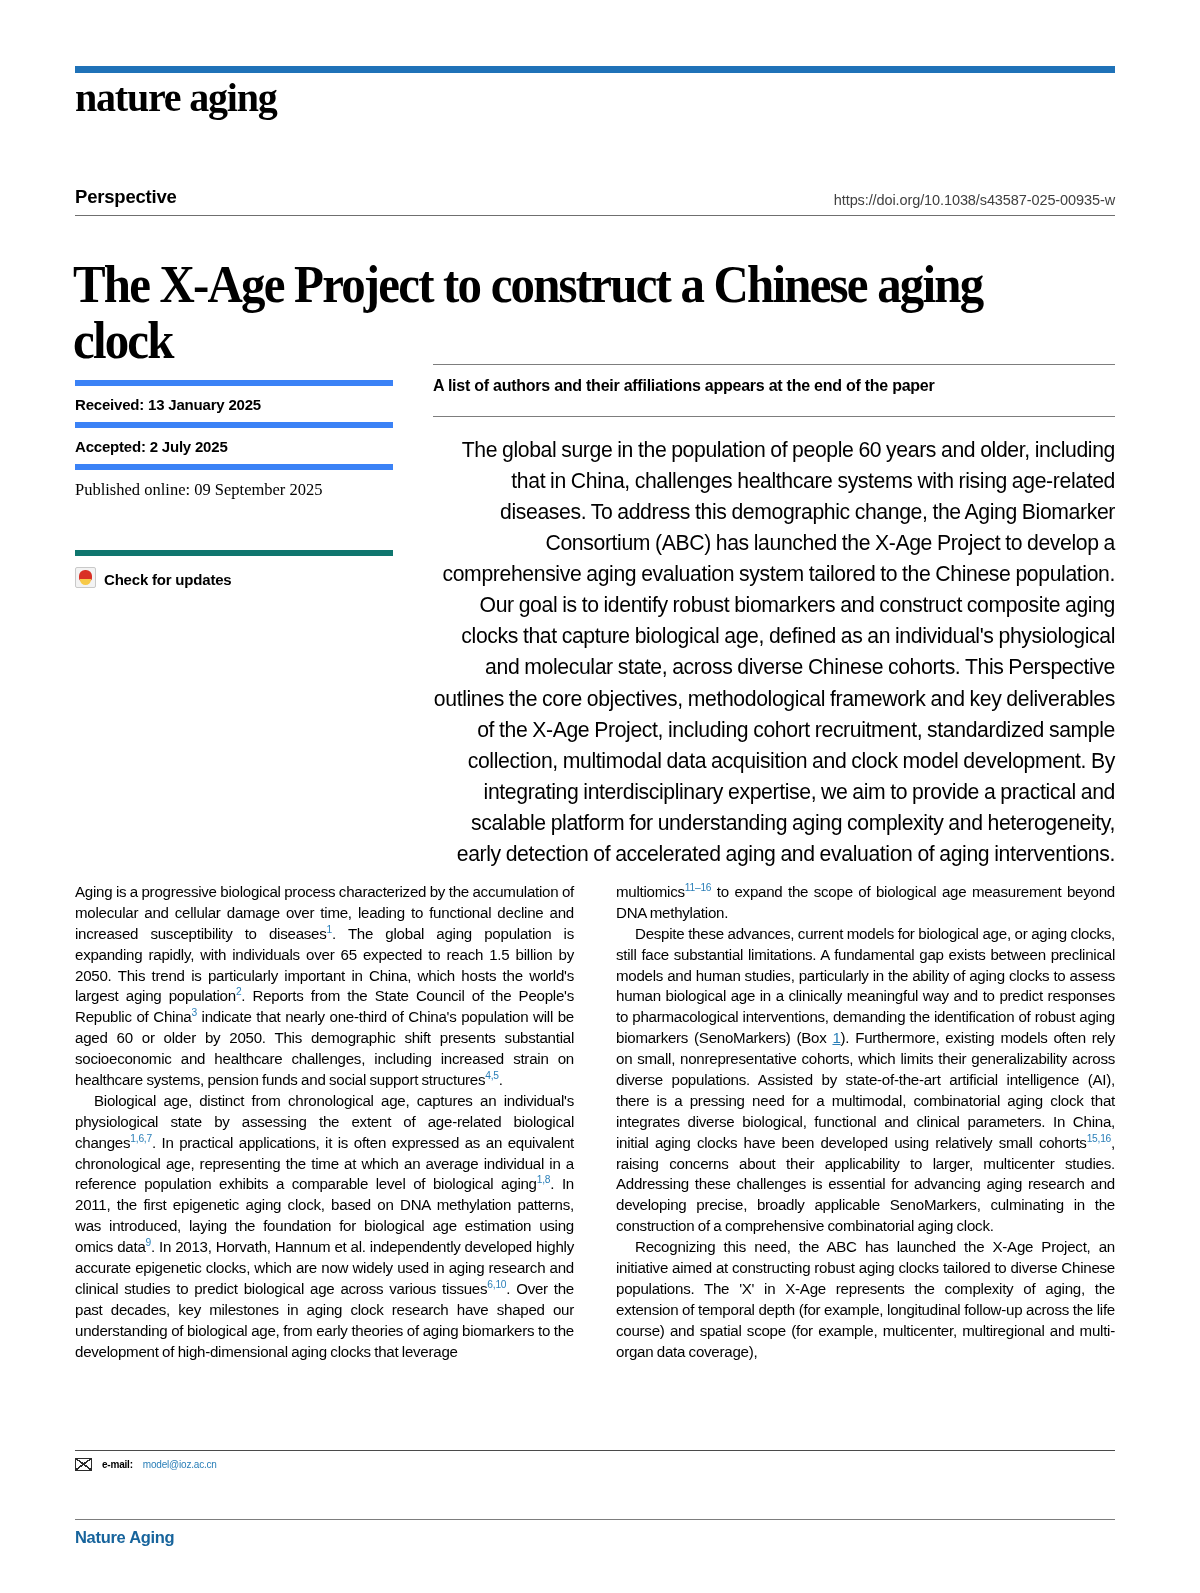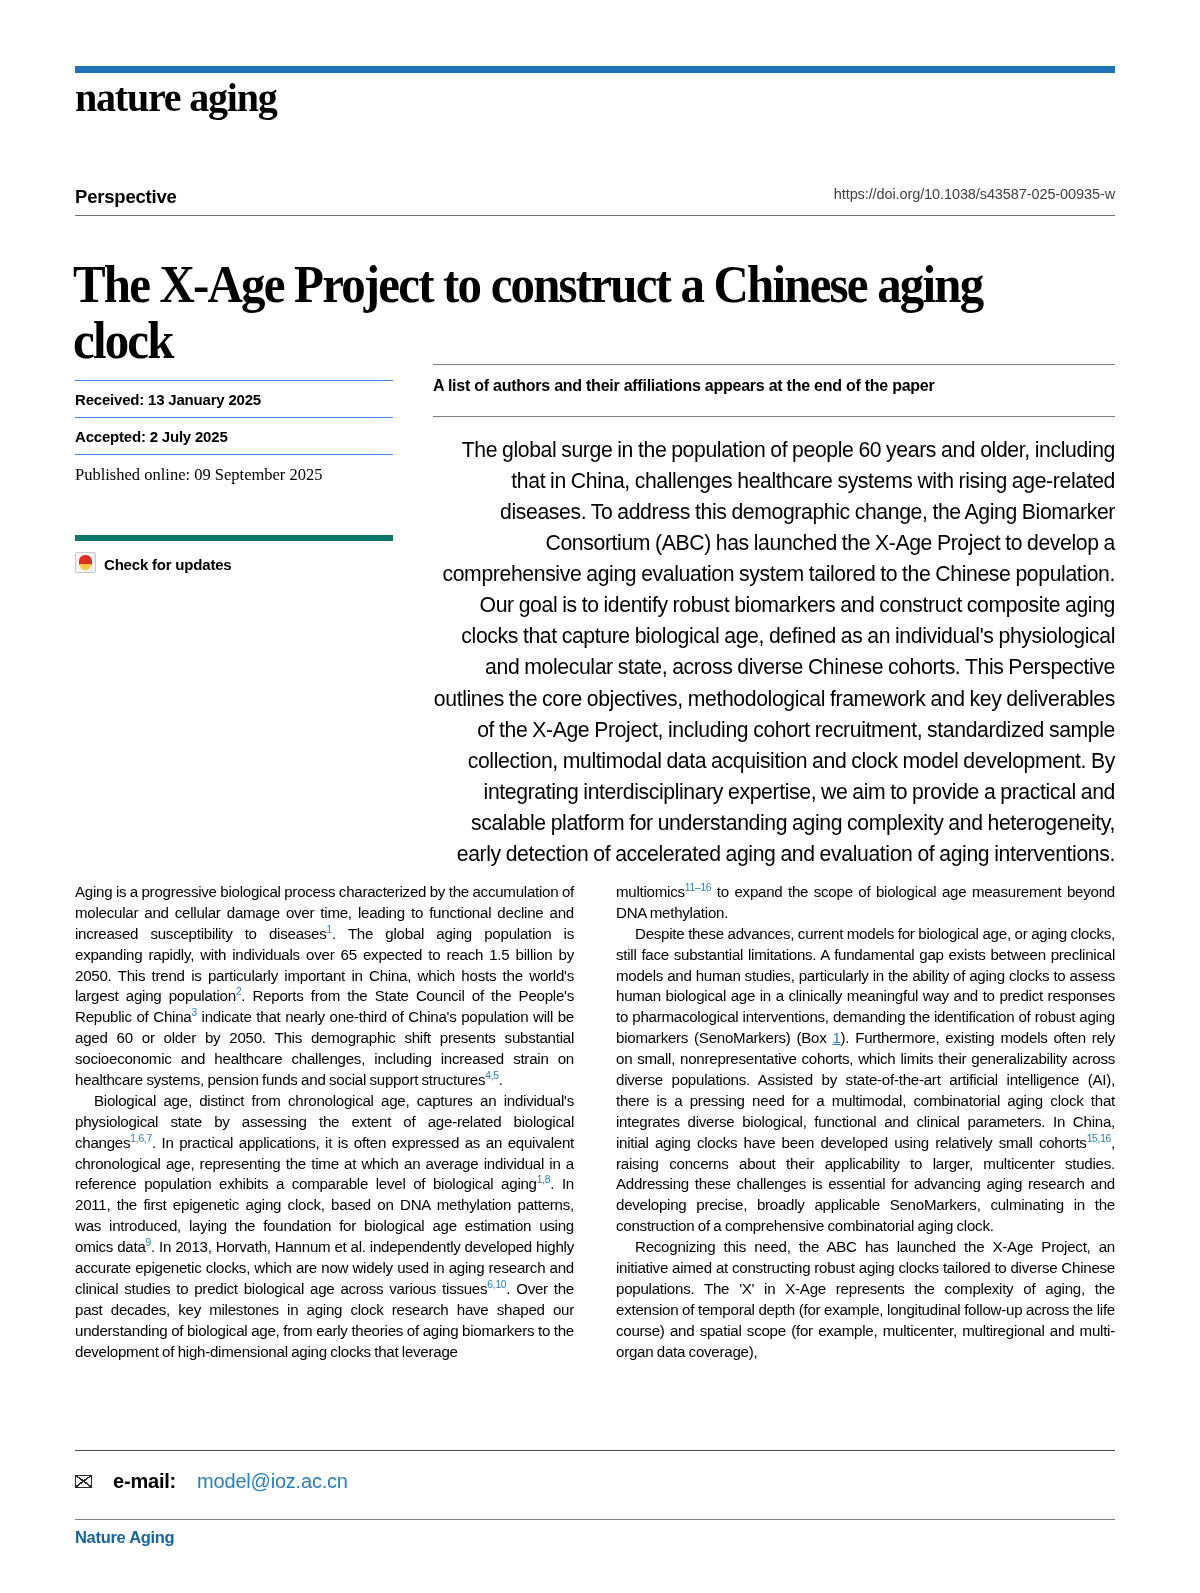--- a/index.html
+++ b/index.html
@@ -44,21 +44,21 @@
     line-height: 1;
   }
 
   
   .typerow {
     position: absolute;
     left: 75px;
     top: 186px;
     width: 1040px;
     display: flex;
-    align-items: flex-start;
+    align-items: flex-end;
     justify-content: space-between;
   }
   .article-type {
     font-size: 18.5px;
     font-weight: bold;
     letter-spacing: -0.2px;
   }
   .doi-link {
     font-size: 14.5px;
     color: #404040;
@@ -91,21 +91,21 @@
   }
 
   
   .meta-col {
     position: absolute;
     left: 75px;
     top: 380px;
     width: 318px;
   }
   .meta-row {
-    border-top: 1px solid #3b82f6;
+    border-top: 6px solid #3b82f6;
     padding: 10px 0 9px 0;
     font-size: 15px;
     font-weight: bold;
     letter-spacing: -0.2px;
   }
   .meta-row.serif {
     font-family: "Liberation Serif", serif;
     font-weight: normal;
     font-size: 16.5px;
     letter-spacing: 0;
@@ -203,26 +203,25 @@
     left: 75px;
     top: 1450px;
     width: 1040px;
     height: 1px;
     background: #4a4a4a;
   }
   .email-line {
     position: absolute;
     left: 75px;
     top: 1458px;
-    font-size: 20px;
+    font-size: 10px;
     letter-spacing: -0.2px;
     display: flex;
     align-items: center;
-    gap: 21px;
-    margin-top: 12px;
+    gap: 10px;
   }
   .mail-icon {
     display: inline-block;
     width: 15px;
     height: 11px;
     border: 1.4px solid #2b2b2b;
     position: relative;
     flex: 0 0 15px;
   }
   .mail-icon::after {

